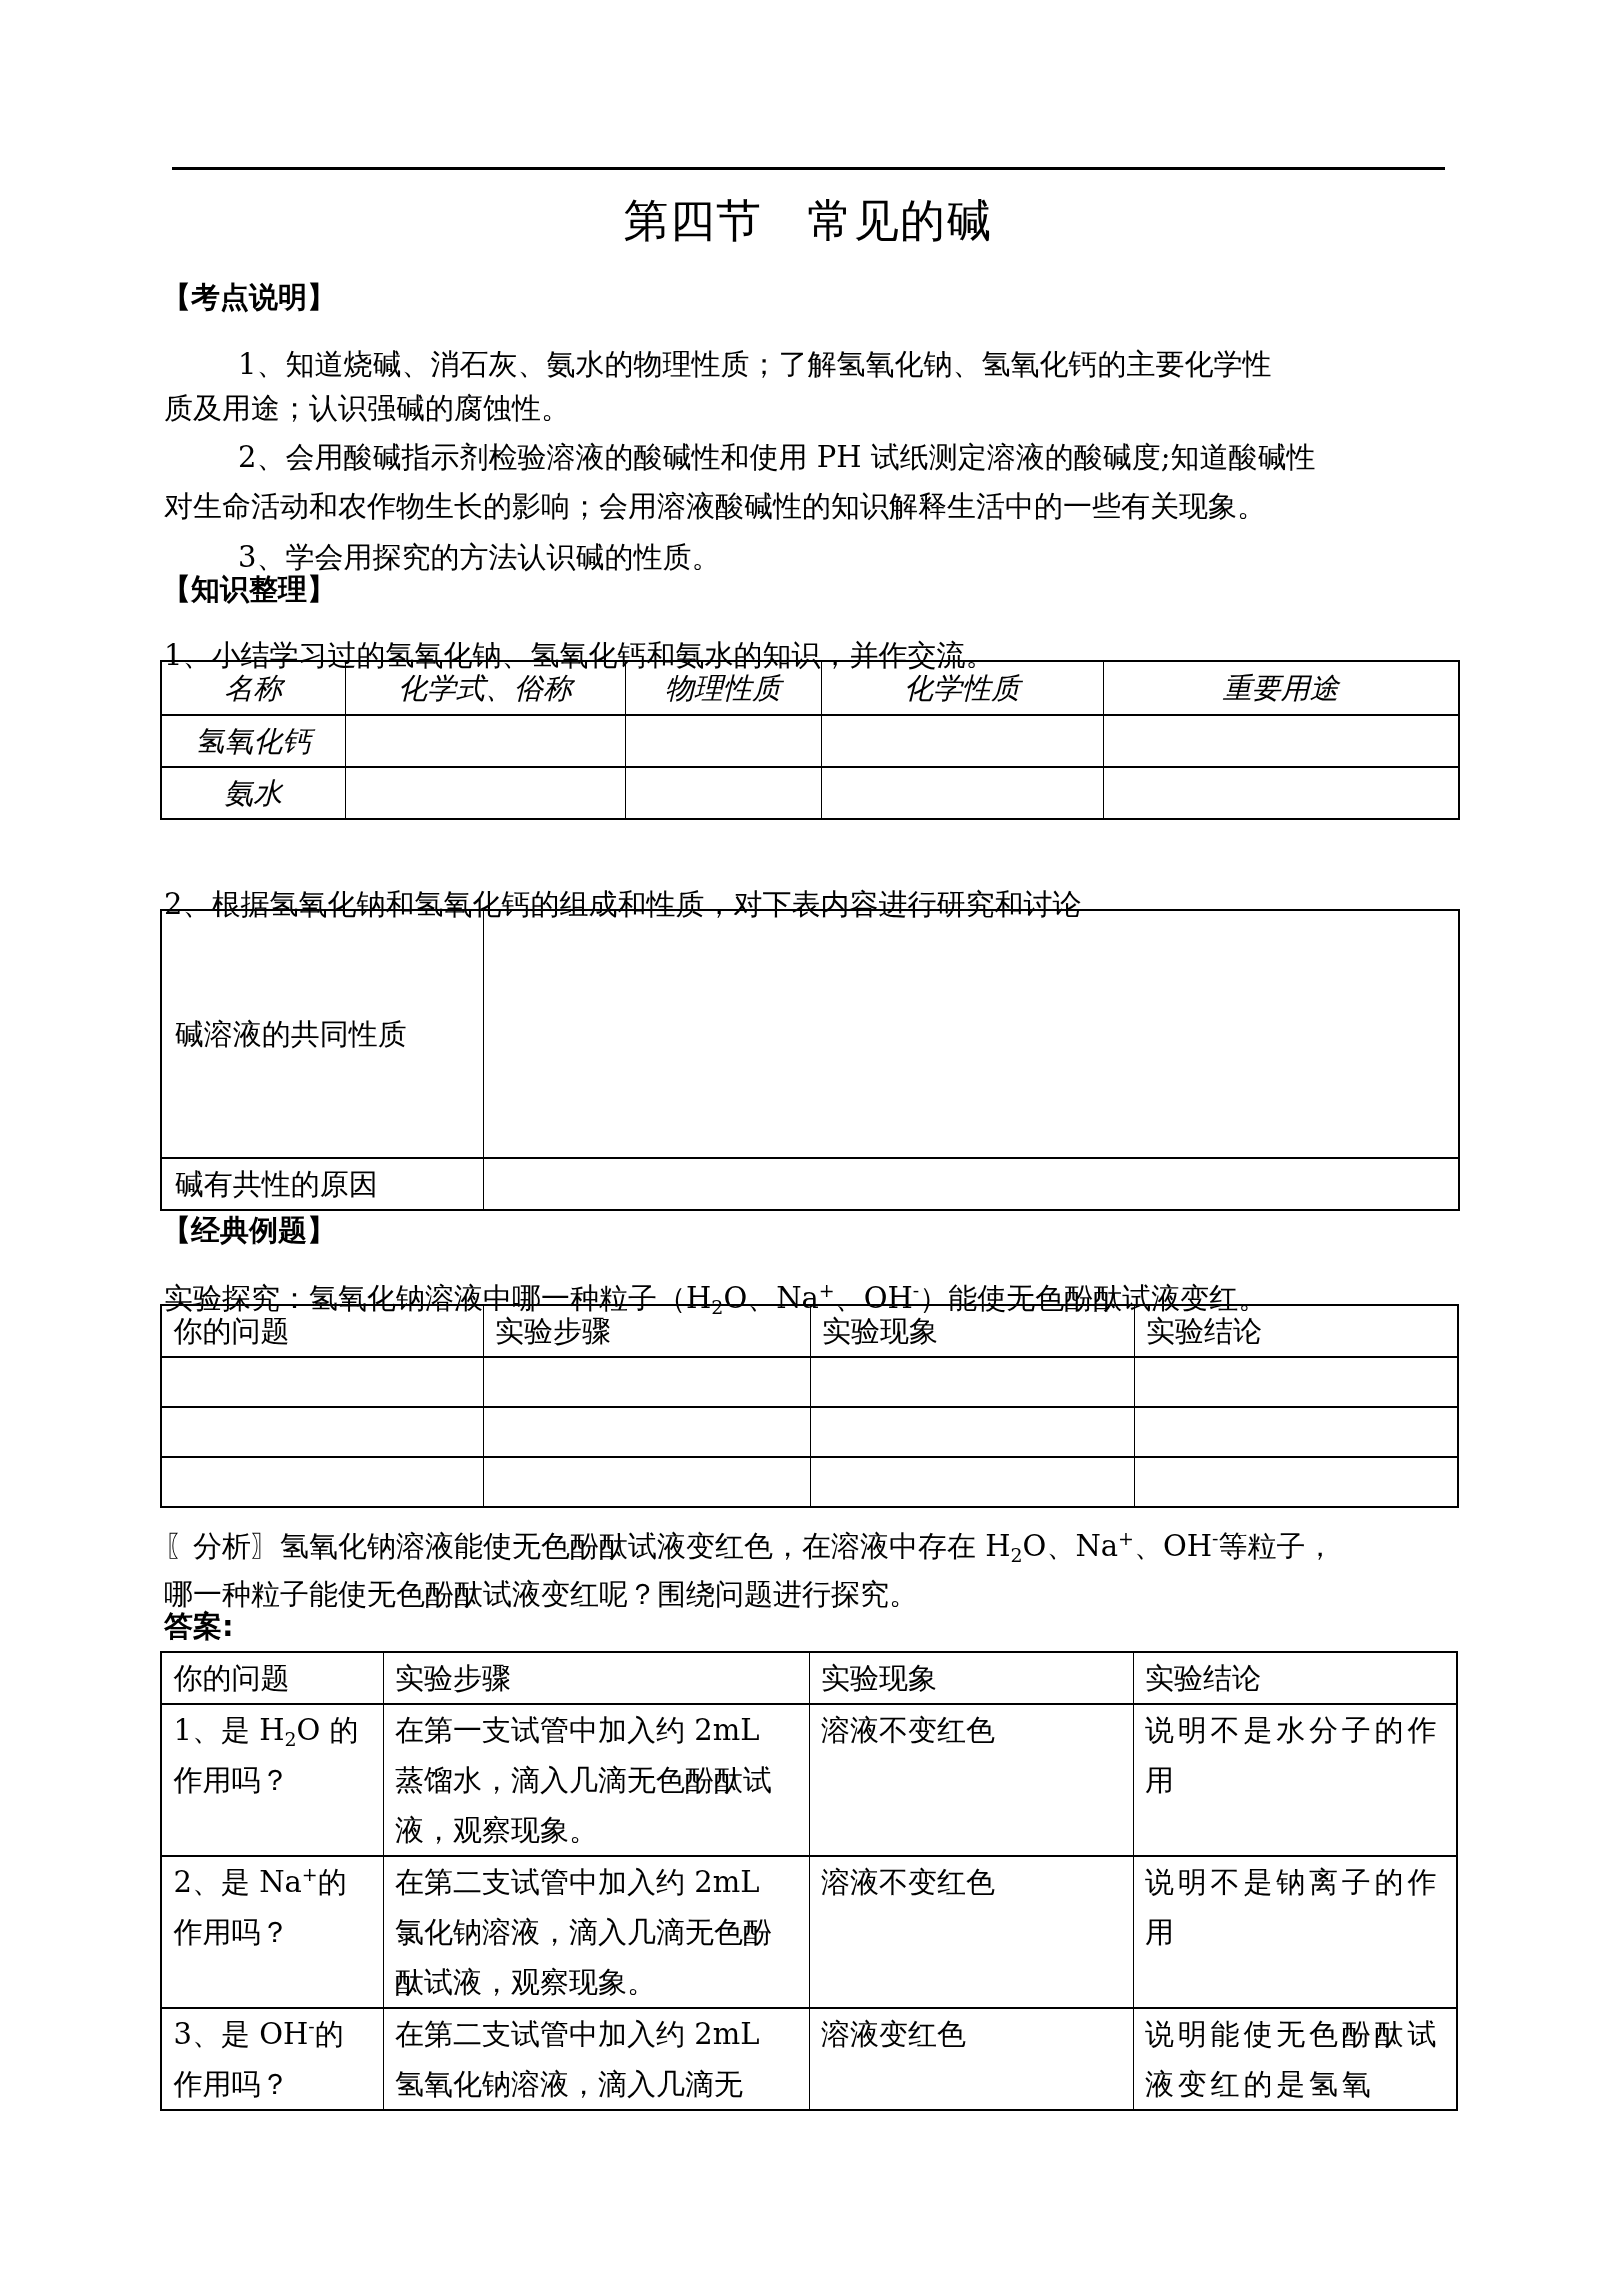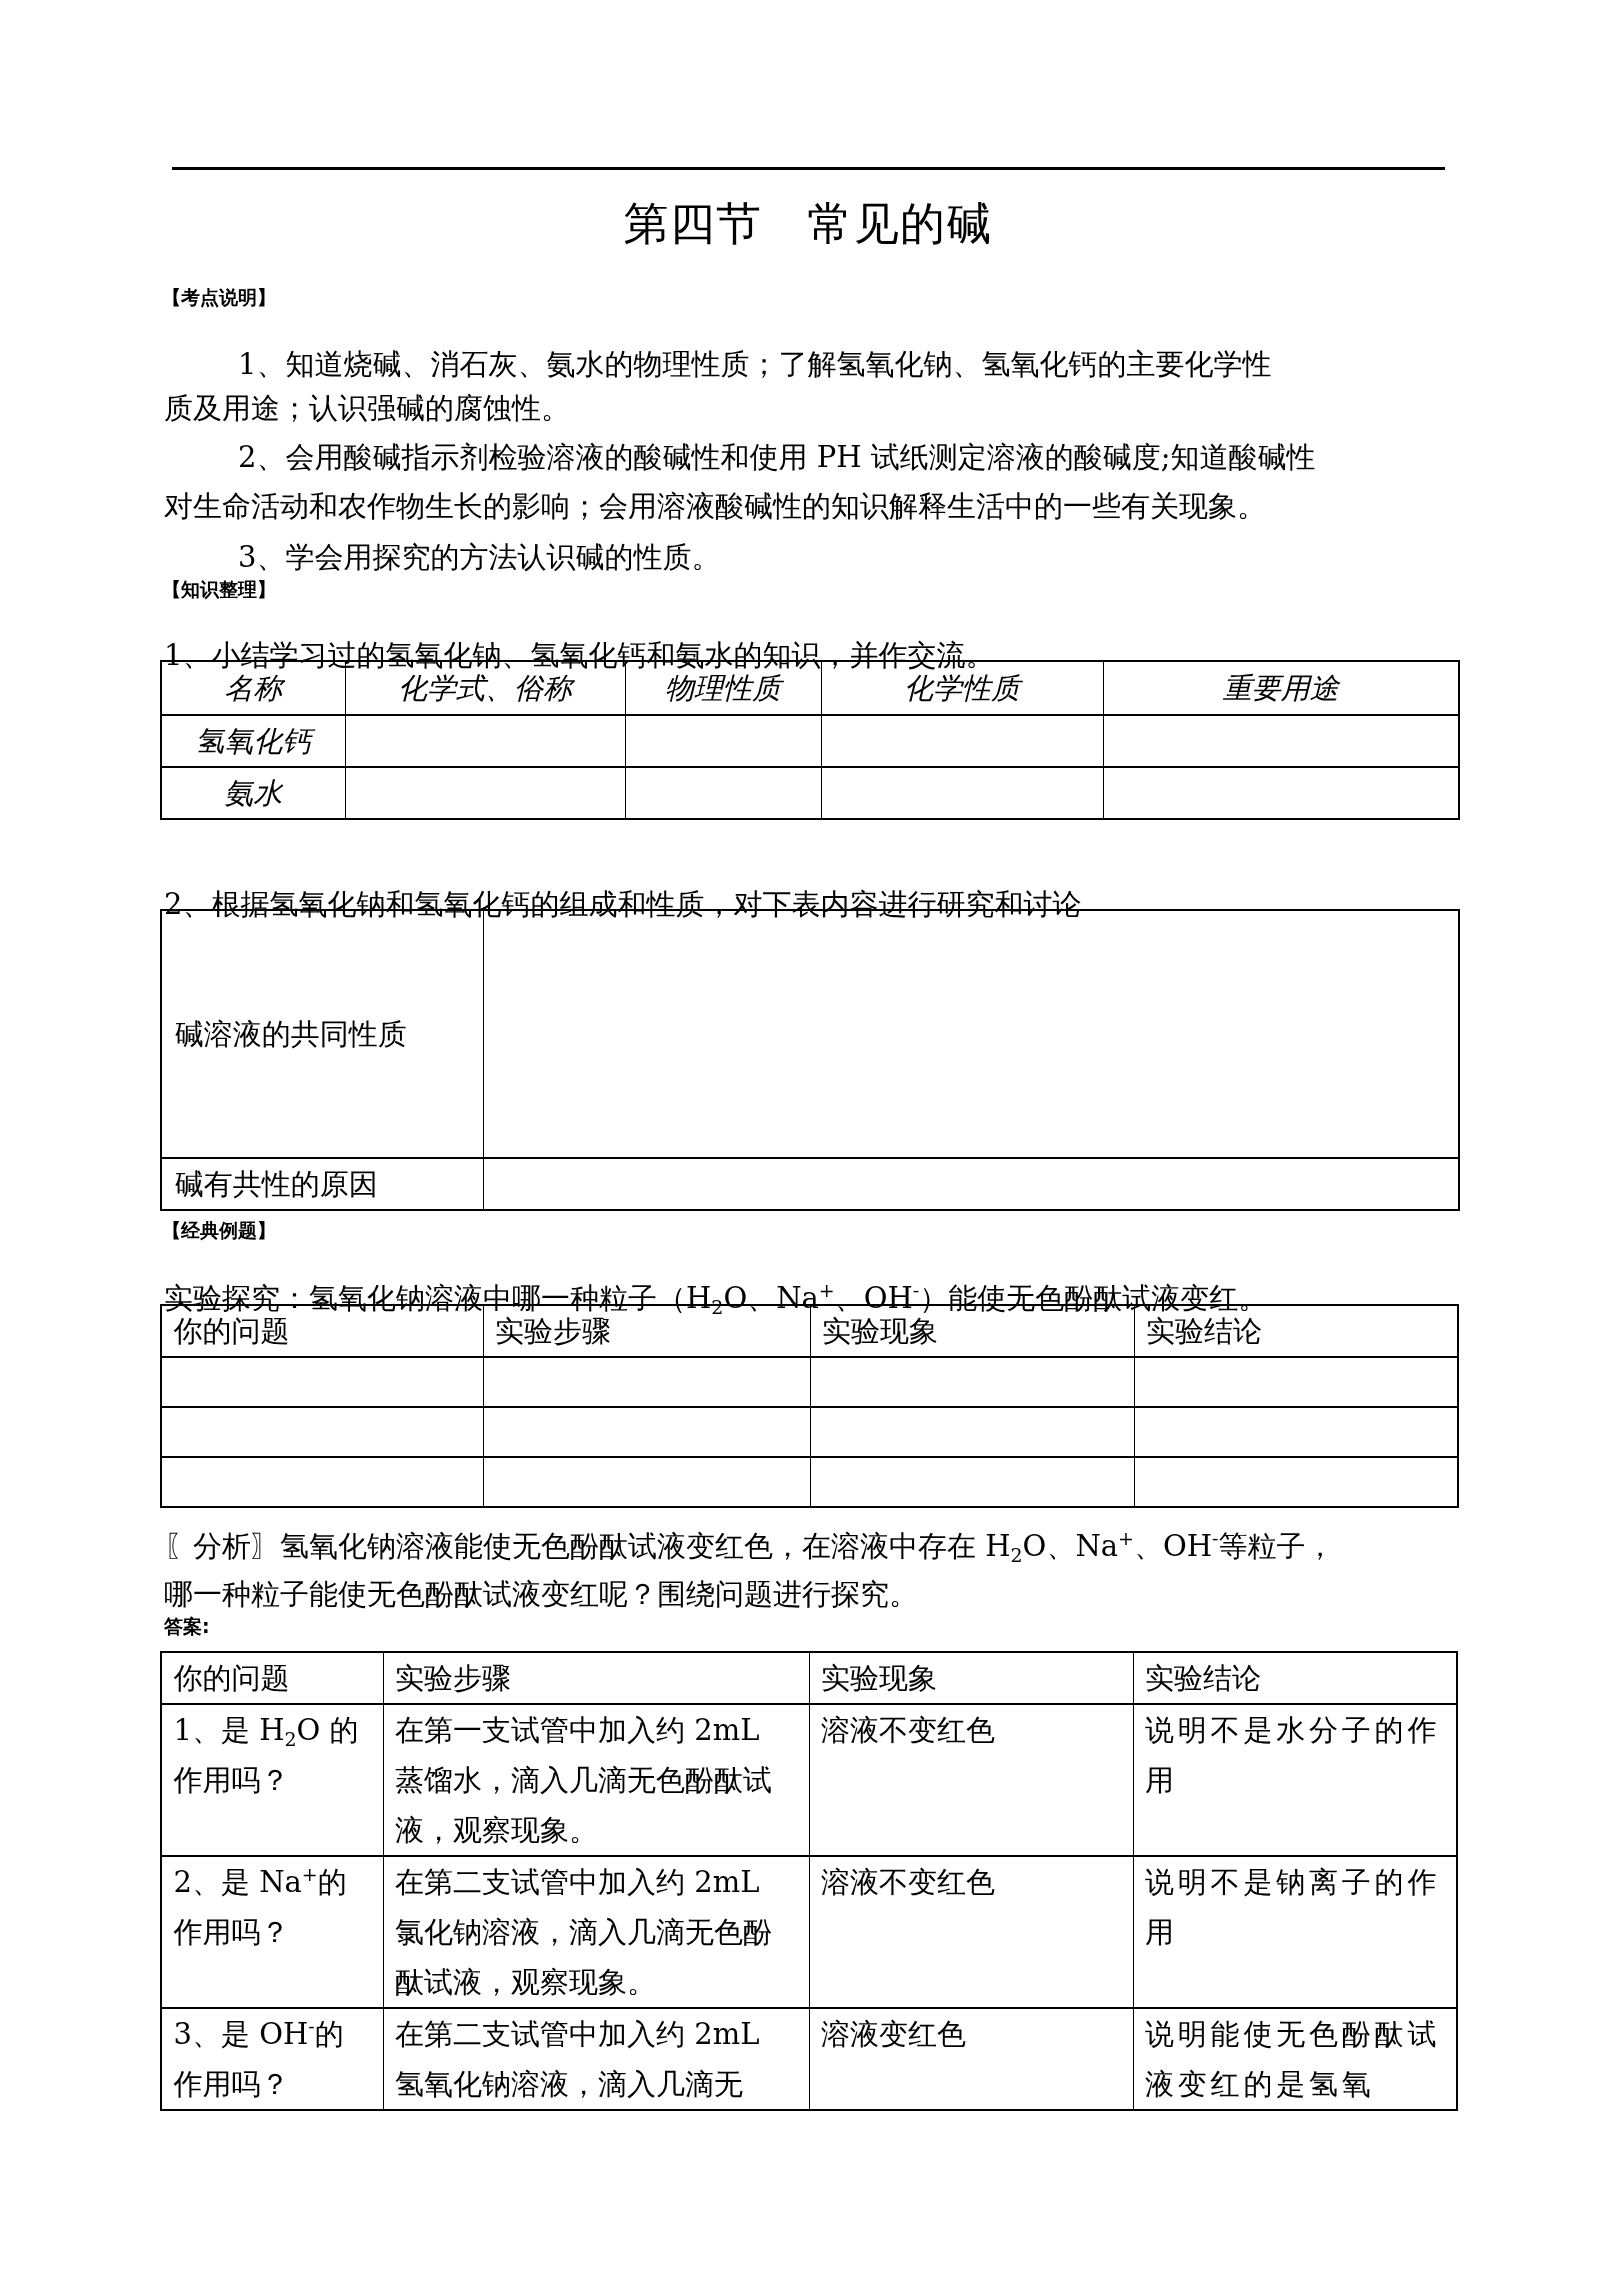--- a/index.html
+++ b/index.html
@@ -4,26 +4,26 @@
 <style>
   html, body { margin: 0; padding: 0; background: #ffffff; }
   body {
     width: 1616px; height: 2284px; position: relative; overflow: hidden;
     font-family: "DejaVu Serif", "Liberation Serif", serif;
     color: #000;
   }
   .rule { position: absolute; left: 172px; top: 167px; width: 1273px; height: 2.5px; background: #000; }
   .title {
     position: absolute; left: 0; width: 1616px; top: 196px; text-align: center;
-    font-family: Liberation Serif, serif;
+    font-family: Liberation Mono, monospace;
     font-size: 45px; line-height: 57px; letter-spacing: 1.3px;
   }
   .title .gap { display: inline-block; width: 45px; }
   .section-head {
-    position: absolute; left: 162px; font-size: 19px; line-height: 38px; font-weight: bold;
+    position: absolute; left: 162px; font-size: 29px; line-height: 38px; font-weight: bold;
     font-family: "DejaVu Sans", "Liberation Sans", sans-serif;
   }
   .line { position: absolute; left: 178px; font-size: 29px; line-height: 38px; white-space: nowrap; margin-top: 17px; }
   sub { font-size: 19px; vertical-align: -6.4px; line-height: 0; }
   sup { font-size: 19px; vertical-align: 11.5px; line-height: 0; }
 
   table.grid {
     position: absolute; left: 160px; width: 1298px;
     border-collapse: collapse; table-layout: fixed;
     border: 2.5px solid #000;

